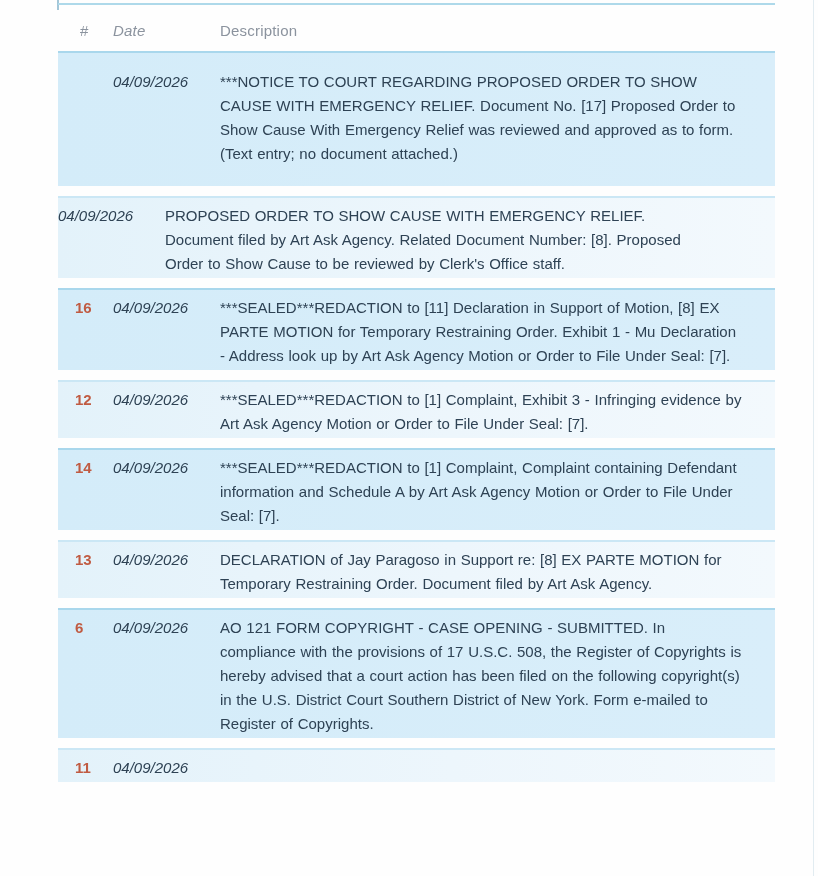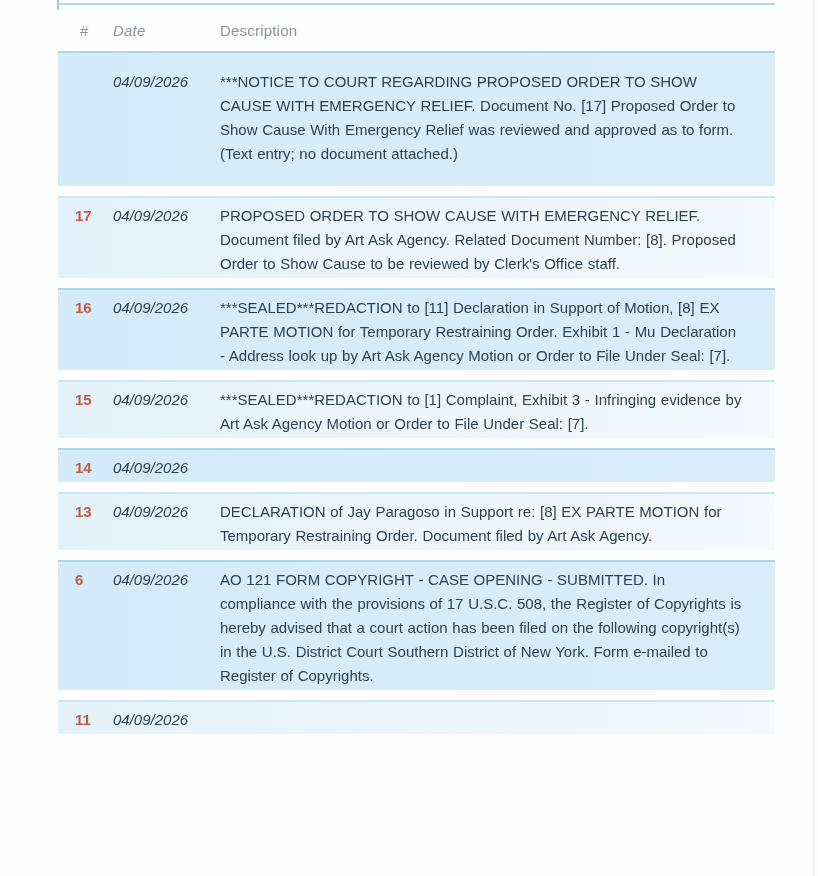--- a/index.html
+++ b/index.html
@@ -86,40 +86,40 @@
       <div class="col-desc">Description</div>
     </div>
 
     <div class="row first">
       <div class="col-num cell-num"></div>
       <div class="col-date cell-date">04/09/2026</div>
       <div class="col-desc cell-desc">***NOTICE TO COURT REGARDING PROPOSED ORDER TO SHOW CAUSE WITH EMERGENCY RELIEF. Document No. [17] Proposed Order to Show Cause With Emergency Relief was reviewed and approved as to form. (Text entry; no document attached.)</div>
     </div>
 
     <div class="row alt">
-      <div class="col-num cell-num">17</div>
       <div class="col-date cell-date">04/09/2026</div>
       <div class="col-desc cell-desc">PROPOSED ORDER TO SHOW CAUSE WITH EMERGENCY RELIEF. Document filed by Art Ask Agency. Related Document Number: [8]. Proposed Order to Show Cause to be reviewed by Clerk's Office staff.</div>
     </div>
 
     <div class="row">
       <div class="col-num cell-num">16</div>
       <div class="col-date cell-date">04/09/2026</div>
       <div class="col-desc cell-desc">***SEALED***REDACTION to [11] Declaration in Support of Motion, [8] EX PARTE MOTION for Temporary Restraining Order. Exhibit 1 - Mu Declaration - Address look up by Art Ask Agency Motion or Order to File Under Seal: [7].</div>
     </div>
 
     <div class="row alt">
-      <div class="col-num cell-num">15</div>
+      <div class="col-num cell-num">12</div>
       <div class="col-date cell-date">04/09/2026</div>
       <div class="col-desc cell-desc">***SEALED***REDACTION to [1] Complaint, Exhibit 3 - Infringing evidence by Art Ask Agency Motion or Order to File Under Seal: [7].</div>
     </div>
 
     <div class="row">
       <div class="col-num cell-num">14</div>
       <div class="col-date cell-date">04/09/2026</div>
+      <div class="col-desc cell-desc">***SEALED***REDACTION to [1] Complaint, Complaint containing Defendant information and Schedule A by Art Ask Agency Motion or Order to File Under Seal: [7].</div>
     </div>
 
     <div class="row alt">
       <div class="col-num cell-num">13</div>
       <div class="col-date cell-date">04/09/2026</div>
       <div class="col-desc cell-desc">DECLARATION of Jay Paragoso in Support re: [8] EX PARTE MOTION for Temporary Restraining Order. Document filed by Art Ask Agency.</div>
     </div>
 
     <div class="row">
       <div class="col-num cell-num">6</div>

